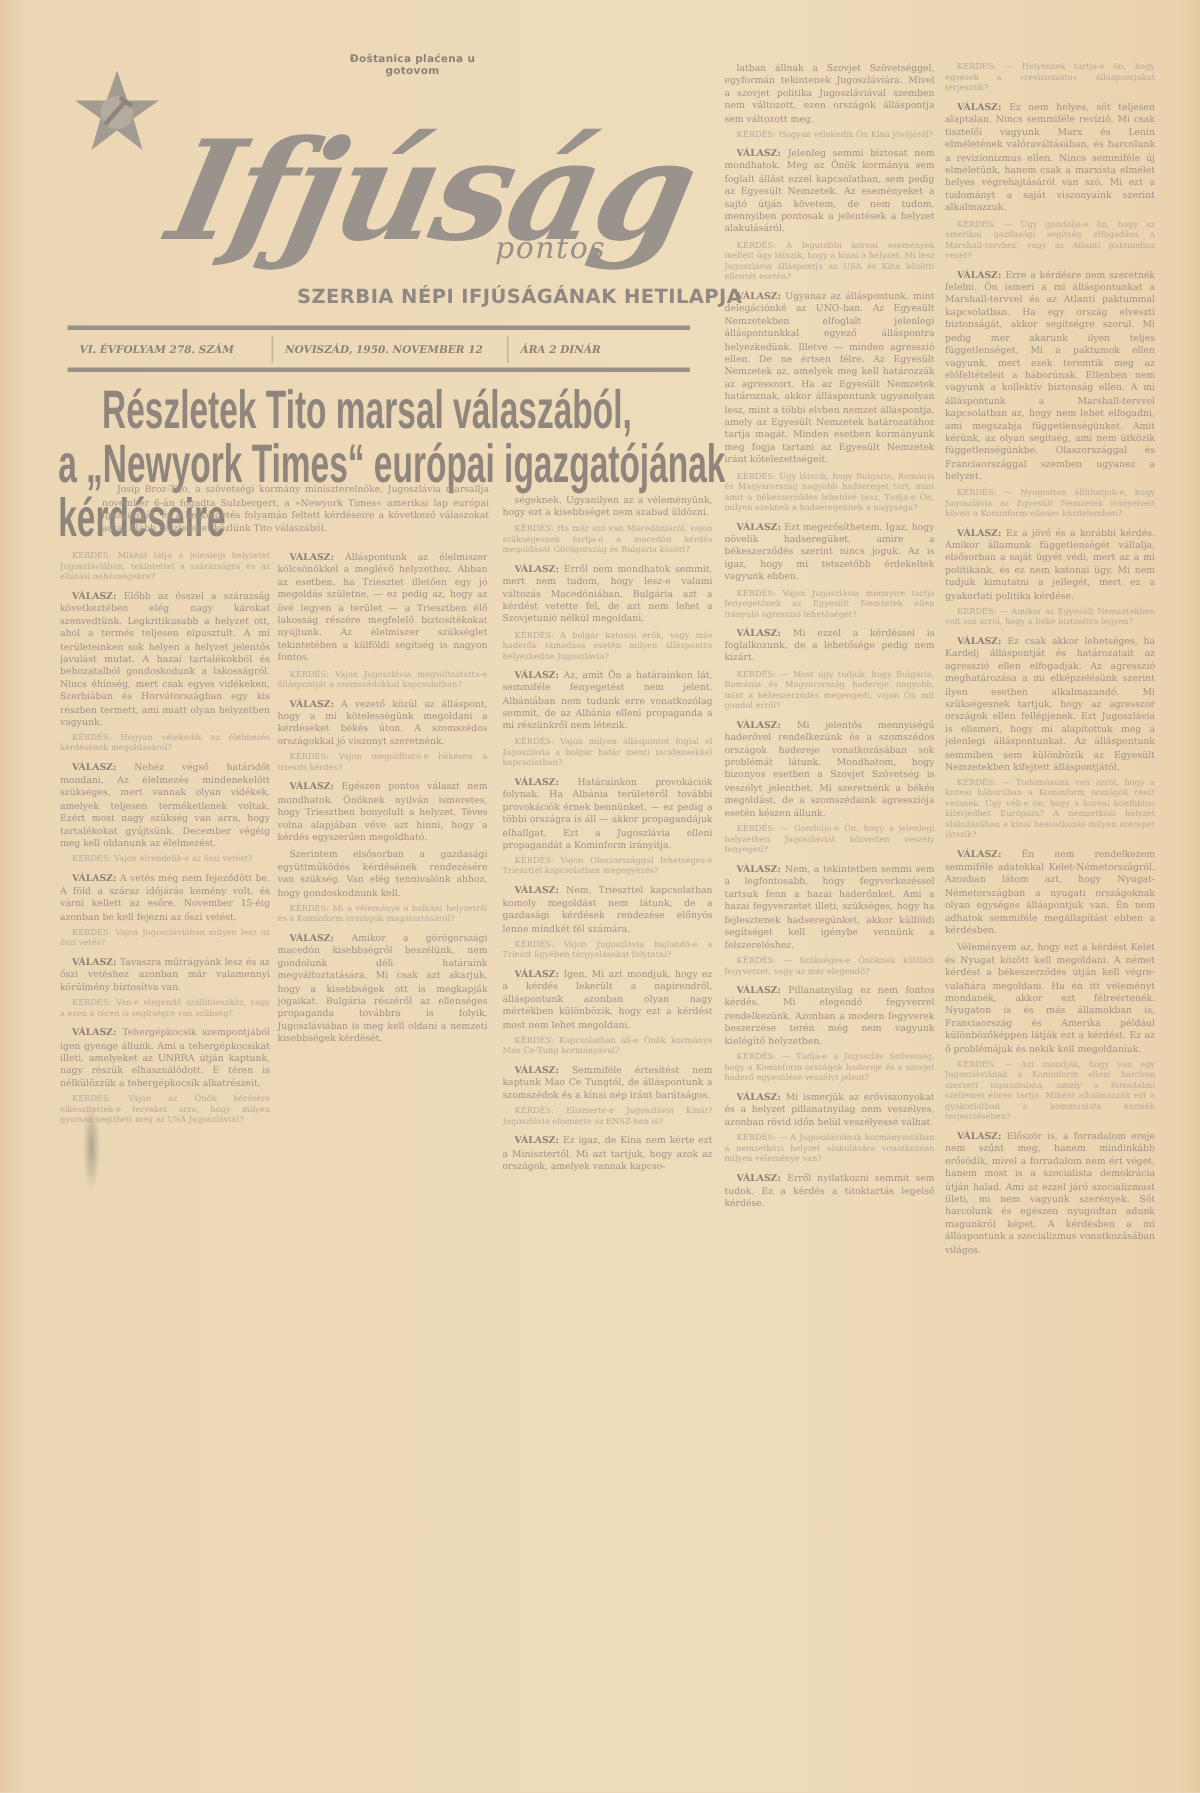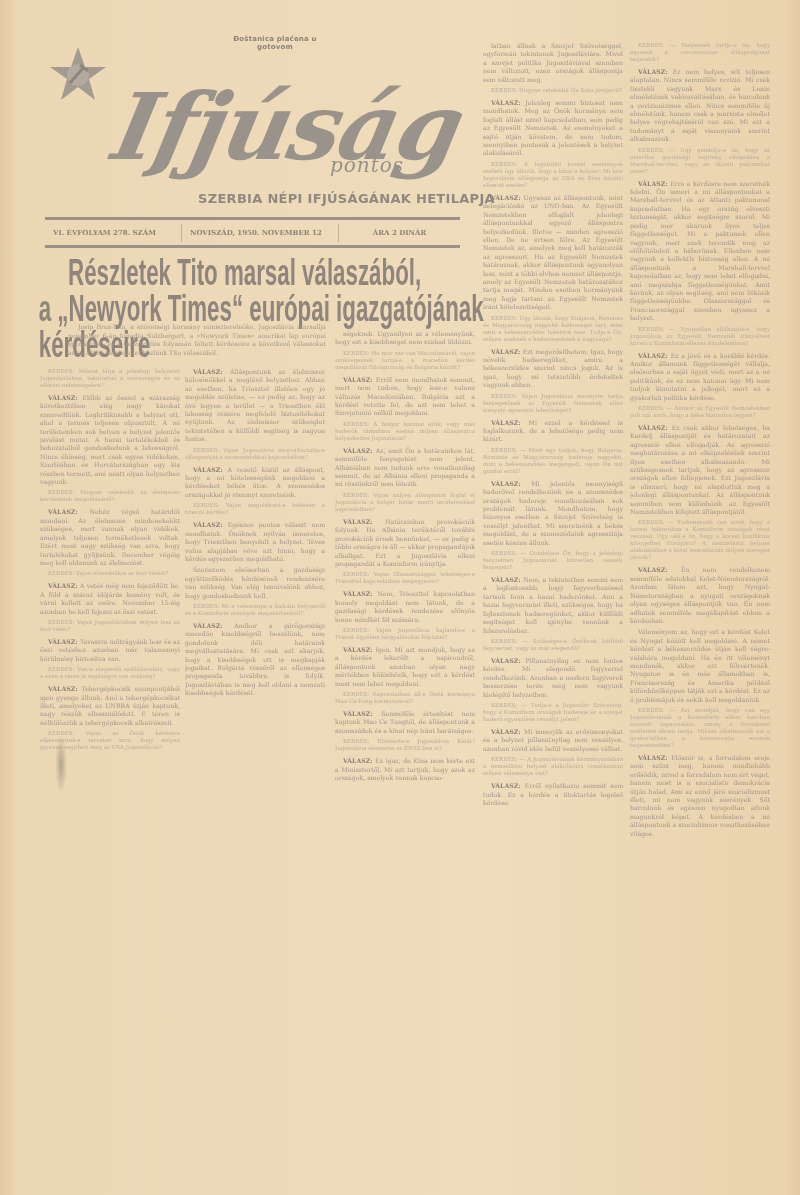--- a/index.html
+++ b/index.html
@@ -39,21 +39,21 @@
   }
   .tagline {
     position: absolute; left: 198px; top: 191px;
     font-family: "DejaVu Sans", sans-serif; font-weight: bold; font-size: 13px; color: #8f8883;
     letter-spacing: 0.3px;
   }
   .issue-bar {
     position: absolute; left: 45px; top: 217px; width: 415px; height: 25px;
     border-top: 3px solid #9b9189; border-bottom: 3px solid #9b9189;
     display: flex; align-items: center;
-    font-family: "DejaVu Serif", serif; font-size: 7px; font-weight: bold; color: #8d8479;
+    font-family: "DejaVu Serif", serif; font-size: 7px; font-weight: bold; color: #8d8479; font-style: italic;
   }
   .issue-bar .cell { padding: 0 8px; white-space: nowrap; }
   .issue-bar .sep { width: 1px; height: 18px; background: #c7b497; }
   .headline {
     position: absolute; left: 40px; top: 255px; width: 410px; text-align: center;
     font-family: "Liberation Sans", sans-serif; font-weight: bold; color: #8f857c;
     line-height: 1; transform: scaleX(0.62); transform-origin: left top;
   }
   .headline .l1 { display: block; font-size: 36px; width: 660px; text-align: center; }
   .headline .l2 { display: block; font-size: 36px; width: 760px; text-align: left; margin-left: -2px; }
@@ -95,21 +95,21 @@
     <div class="logo-sub">pontos</div>
   </div>
 
   <div class="tagline">SZERBIA NÉPI IFJÚSÁGÁNAK HETILAPJA</div>
 
   <div class="issue-bar">
     <div class="cell" style="width:120px;">VI. ÉVFOLYAM 278. SZÁM</div>
     <div class="sep"></div>
     <div class="cell" style="width:140px;">NOVISZÁD, 1950. NOVEMBER 12</div>
     <div class="sep"></div>
-    <div class="cell" style="flex:1;text-align:center;">ÁRA 2 DINÁR</div>
+    <div class="cell" style="flex:1;text-align:left;">ÁRA 2 DINÁR</div>
   </div>
 
   <div class="headline">
     <span class="l1">Részletek Tito marsal válaszából,</span>
     <span class="l2">a „Newyork Times“ európai igazgatójának kérdéseire</span>
   </div>
 
   <div class="lead">Josip Broz-Tito, a szövetségi kormány miniszterelnöke, Jugoszlávia marsallja november 6-án fogadta Sulzbergert, a »Newyork Times« amerikai lap európai igazgatóját, és a beszélgetés folyamán feltett kérdéseire a következő válaszokat adta: Alább részleteket közlünk Tito válaszából.</div>
 
   <div class="col" id="col0" style="left: 40px; top: 368px; width: 140px; max-height: 782px; overflow: hidden;">

